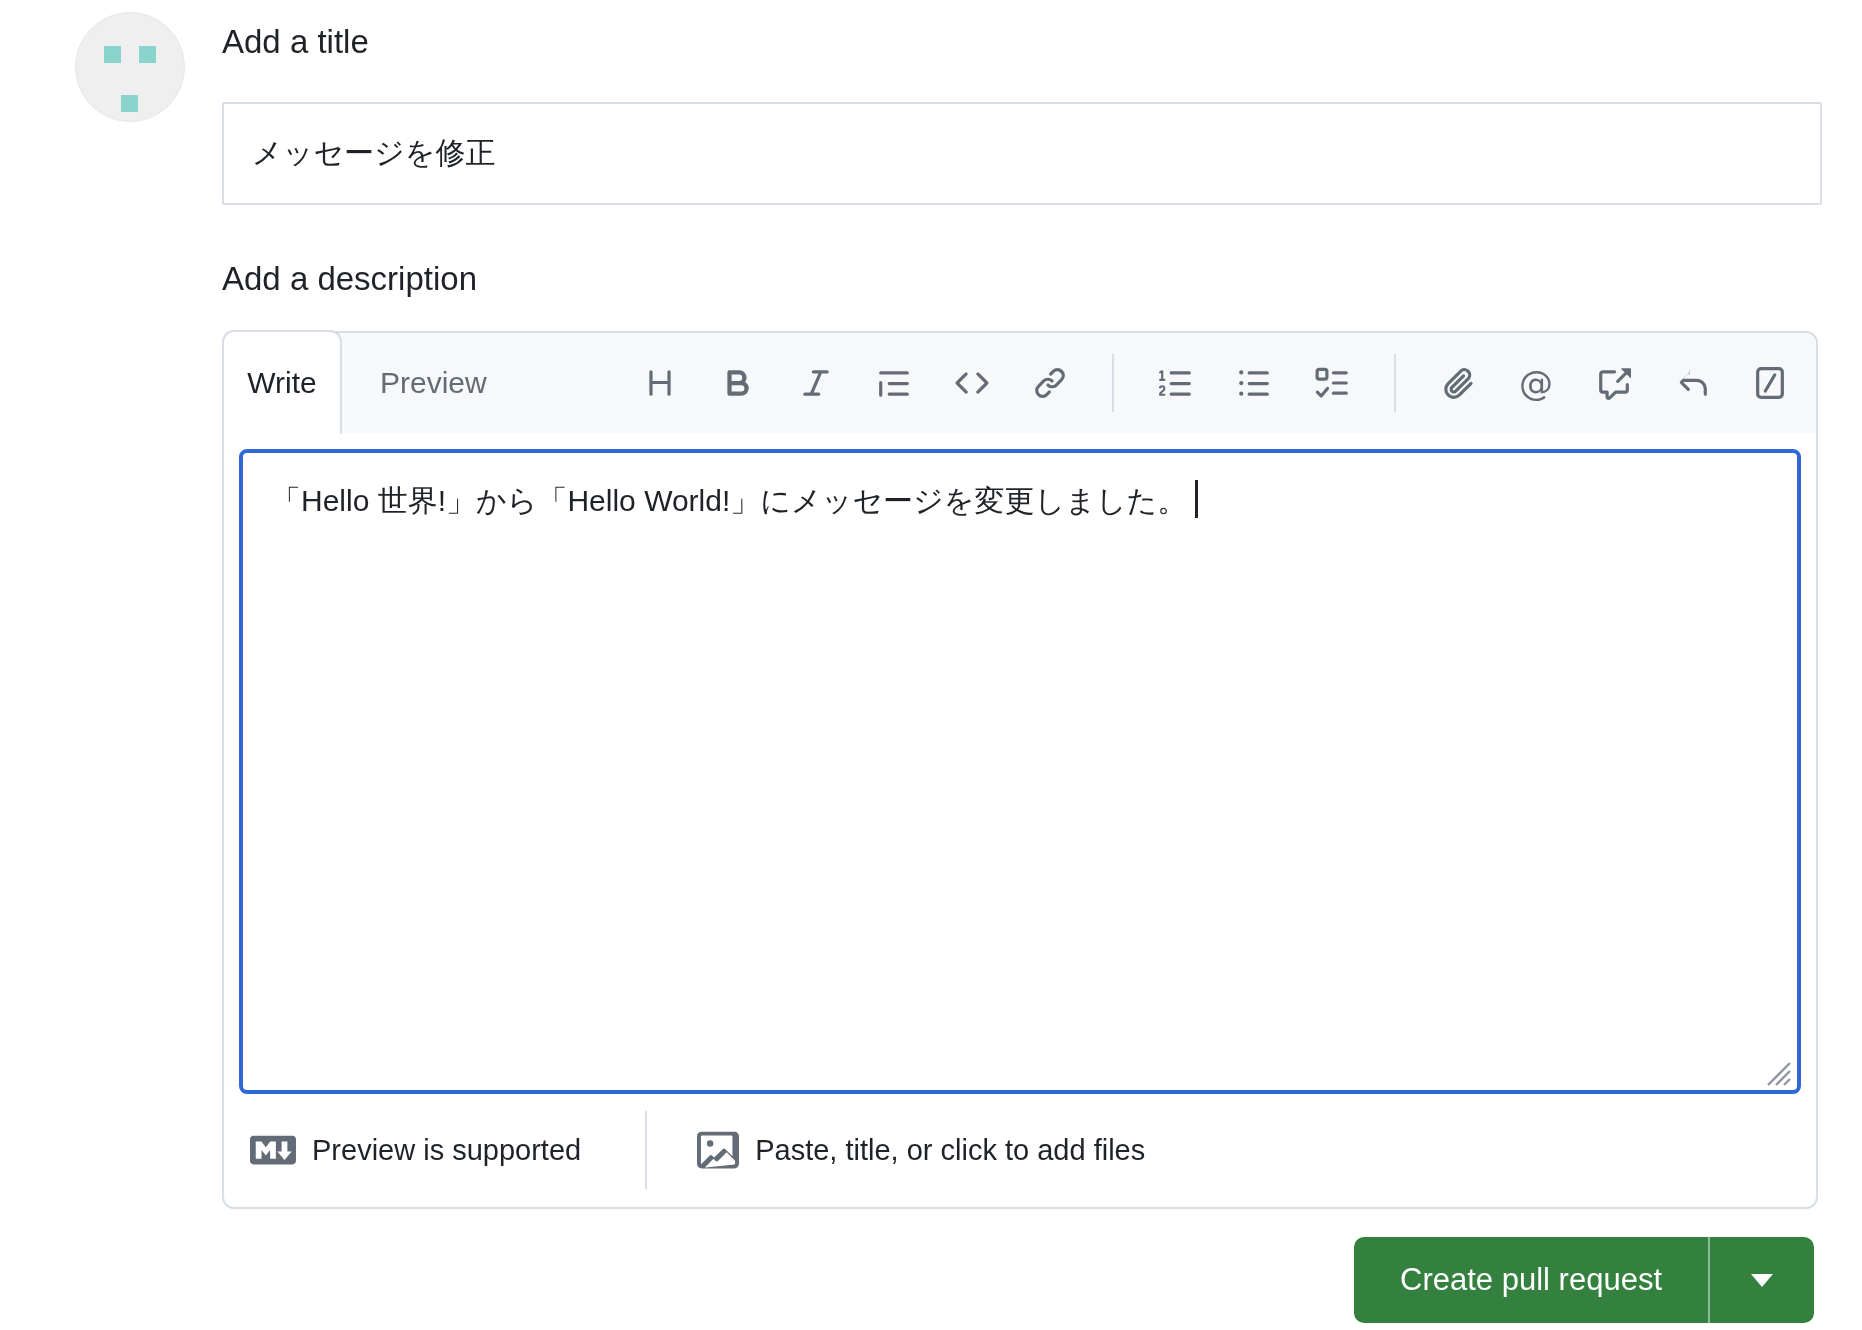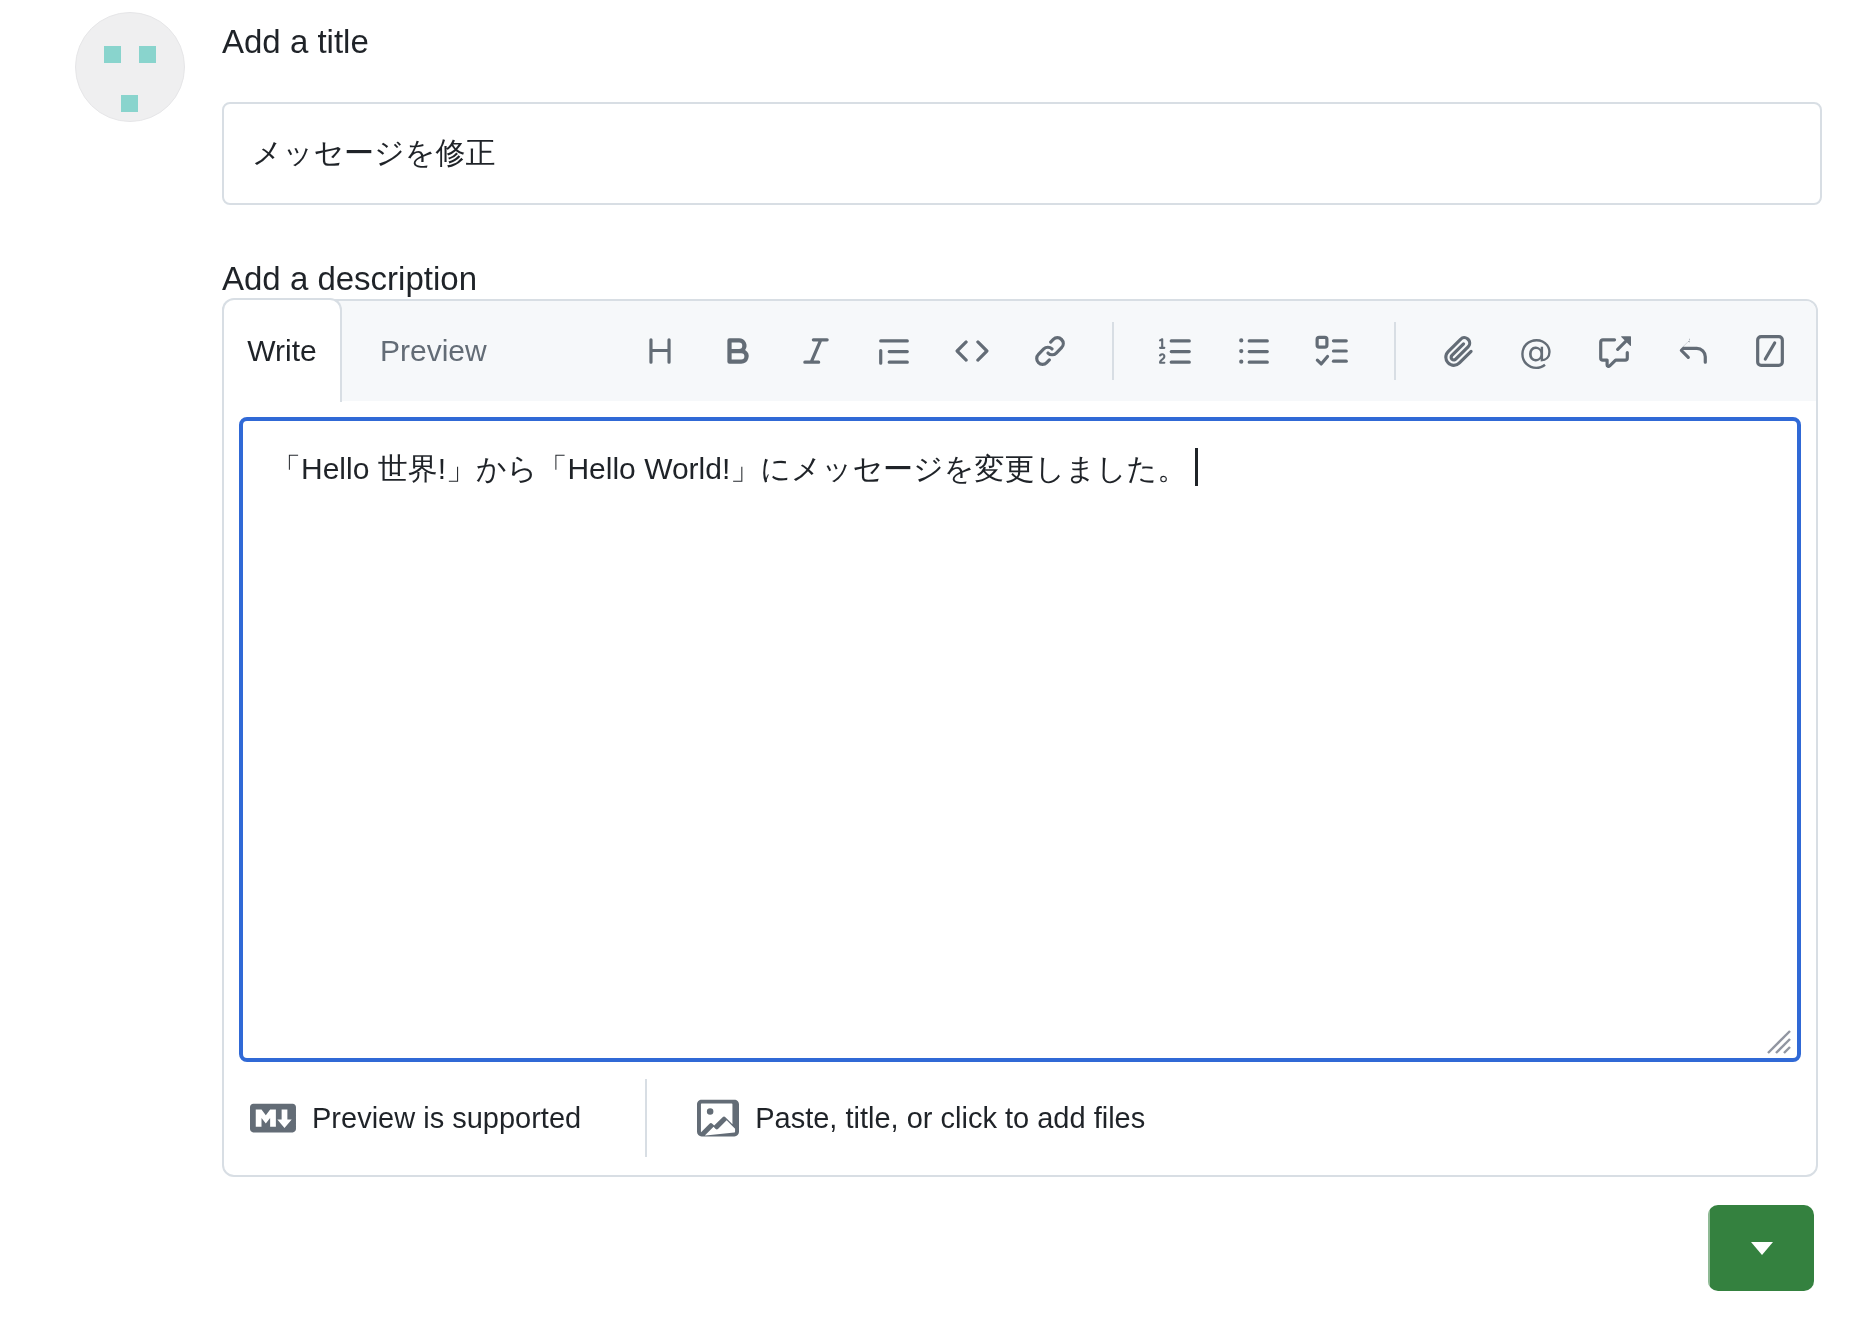--- a/index.html
+++ b/index.html
@@ -26,27 +26,27 @@
   .avatar .sq2{left:63px;top:33px;}
   .avatar .sq3{left:45px;top:82px;}
 
   .content{position:absolute;left:222px;top:0;width:1600px;}
 
   .section-label{margin:22px 0 0;font-size:33px;font-weight:400;line-height:40px;color:var(--text);}
   .section-label.desc{margin-top:54px;}
 
   .title-input{
     display:block;margin-top:40px;width:1600px;height:103px;
-    border:2px solid var(--border);border-radius:8px;background:#fff;
+    border:2px solid var(--border);border-radius:2px;background:#fff;
     padding:0 28px;font-size:30px;color:var(--text);
     font-family:"Liberation Sans","DejaVu Sans",sans-serif;outline:none;
   }
 
   
-  .editor{width:1596px;height:878px;border:2px solid var(--border);
+  .editor{margin-top:32px;width:1596px;height:878px;border:2px solid var(--border);
     border-radius:12px;background:#fff;position:relative;}
   .editor-header{height:100px;background:var(--header-bg);border-radius:10px 10px 0 0;
     display:flex;align-items:center;}
   .tab{font-size:30px;line-height:100px;}
   .tab-write{
     width:120px;height:104px;margin:-2px 0 0 -2px;background:#fff;
     border:2px solid var(--border);border-bottom:none;border-radius:12px 12px 0 0;
     display:flex;align-items:center;justify-content:center;line-height:normal;
     color:var(--text);cursor:pointer;
   }
@@ -222,20 +222,21 @@
           <svg width="42" height="42" viewBox="0 0 16 16">
               <path d="M16 13.25A1.75 1.75 0 0 1 14.25 15H1.75A1.75 1.75 0 0 1 0 13.25V2.75C0 1.784.784 1 1.75 1h12.5c.966 0 1.75.784 1.75 1.75ZM1.75 2.5a.25.25 0 0 0-.25.25v10.5c0 .057.019.109.051.152l3.216-3.217a.75.75 0 0 1 1.06 0l.714.714 3.22-3.22a.75.75 0 0 1 1.06 0l2.679 2.679V2.75a.25.25 0 0 0-.25-.25Zm12.5 11a.25.25 0 0 0 .25-.25v-1.19l-3.209-3.209-3.22 3.22a.75.75 0 0 1-1.06 0l-.714-.714-3.227 3.227a.25.25 0 0 0 .18.076ZM6.25 5.5a1.25 1.25 0 1 1-2.5 0 1.25 1.25 0 0 1 2.5 0Z"></path>
             </svg>
           <span>Paste, title, or click to add files</span>
         </span>
       </div>
     </div>
 
     <div class="actions">
       <div class="btn-group">
+        <button class="btn-primary">Create pull request</button>
         <button class="btn-caret">
           <span class="caret-down"></span>
         </button>
       </div>
     </div>
 
   </div>
 </div>
 
 </body></html>

